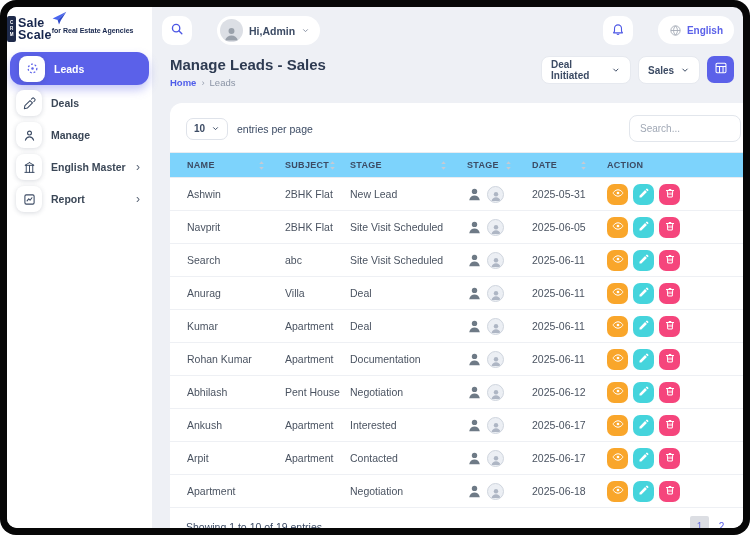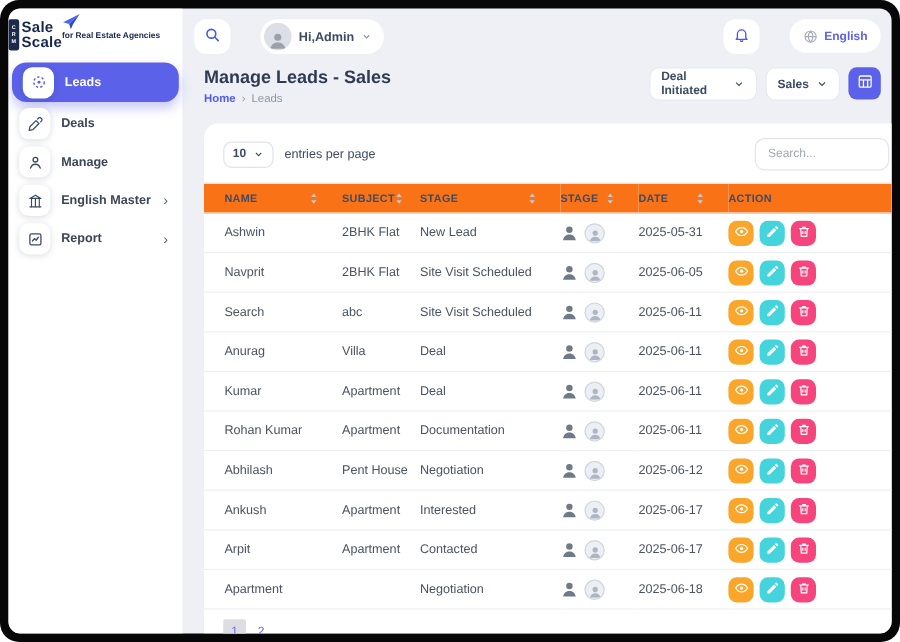--- a/index.html
+++ b/index.html
@@ -57,21 +57,21 @@
   .card { position:absolute; left:18px; right:-14px; top:96px; bottom:0; background:#fff; border-radius:12px 12px 0 0; }
   .controls { display:flex; align-items:center; justify-content:space-between; padding:12px 16px 10px 16px; }
   .left-controls { display:flex; align-items:center; gap:9px; }
   .page-size { width:42px; height:22px; border:1px solid #dfe3ea; border-radius:7px; display:flex; align-items:center; justify-content:space-between; padding:0 7px; font-size:10px; color:#3c4b64; font-weight:600; cursor:pointer; }
   .page-size svg { width:9px; height:9px; color:#3c4b64; }
   .entries-label { font-size:10.5px; color:#3c4b64; }
   .search-input { width:112px; height:27px; border:1px solid #e2e6ec; border-radius:8px; padding:0 10px; font-size:10px; color:#3c4b64; outline:none; font-family:inherit; }
   .search-input::placeholder { color:#a0a8b5; }
 
   table { width:100%; border-collapse:collapse; table-layout:fixed; }
-  thead th { background:#f97316; border-top:1px solid #e9ecf1; border-bottom:1px solid #e9ecf1; height:25px; text-align:left; }
+  thead th { background:#7dd3fc; border-top:1px solid #e9ecf1; border-bottom:1px solid #e9ecf1; height:25px; text-align:left; }
   .th-inner { display:flex; align-items:center; justify-content:space-between; padding-right:20px; font-size:9px; font-weight:700; color:#3c4b64; letter-spacing:.3px; }
   th:first-child .th-inner, td:first-child { padding-left:17px; }
   .sort-icon { width:7px; height:11px; flex:0 0 auto; }
   tbody td { height:33px; border-bottom:1px solid #eef0f4; font-size:10.5px; color:#4a5361; }
   .users-cell { display:flex; align-items:center; gap:5px; }
   .user-solid { width:15px; height:15px; color:#6e7a86; }
   .avatar-mini { width:17px; height:17px; border-radius:50%; background:#eceff4; border:1px solid #cfd5de; display:flex; align-items:flex-end; justify-content:center; overflow:hidden; }
   .avatar-mini svg { width:12px; height:12px; color:#aeb6c4; }
   .actions { display:flex; gap:5px; }
   .act-btn { width:21px; height:21px; border:none; border-radius:7px; display:flex; align-items:center; justify-content:center; color:#fff; cursor:pointer; }
@@ -706,20 +706,21 @@
                           <path d="M4 7h16M10 7V5h4v2M6.5 7l1 13h9l1-13M10 11v5M14 11v5"></path>
                         </svg></span>
                     </button>
       </div>
     </td>
   </tr>
             </tbody>
       </table>
 
       <div class="card-footer">
+        <span class="summary">Showing 1 to 10 of 19 entries</span>
         <div class="pages" id="pages">
               <button class="page-btn active">1</button>
               <button class="page-btn">2</button>
             </div>
       </div>
     </div>
 
   </div>
 </div>
 </div>

